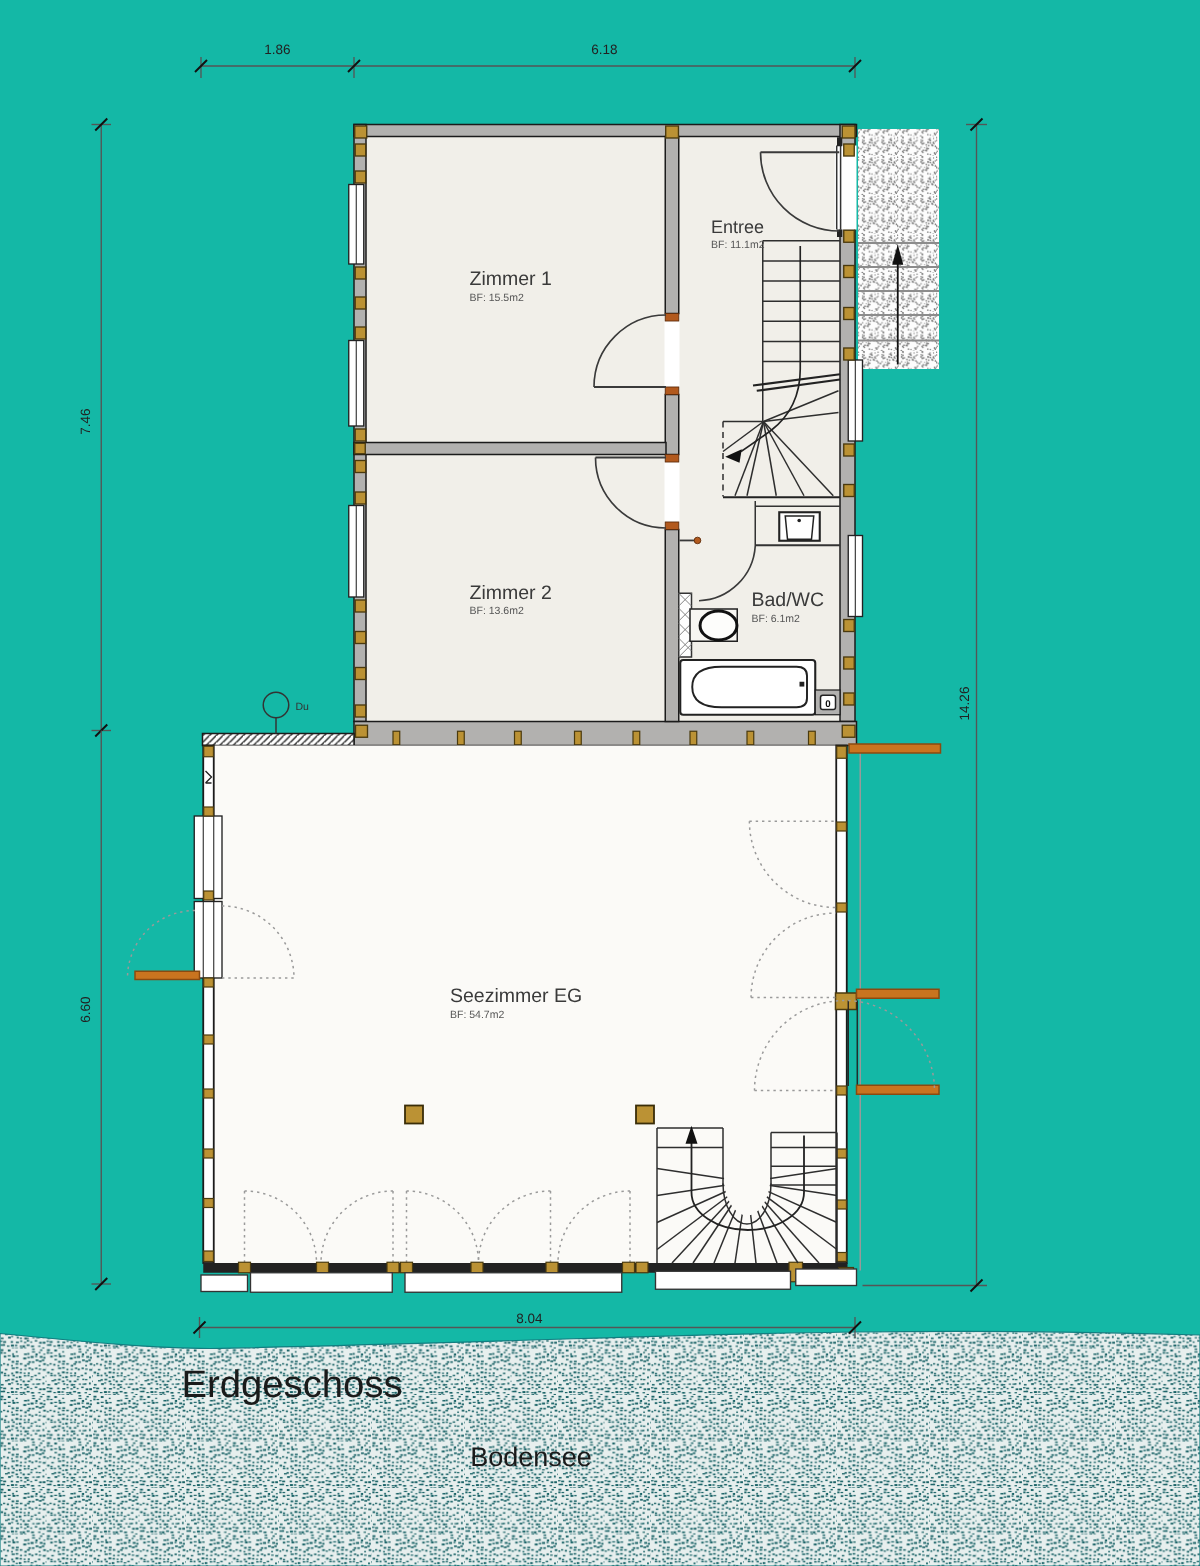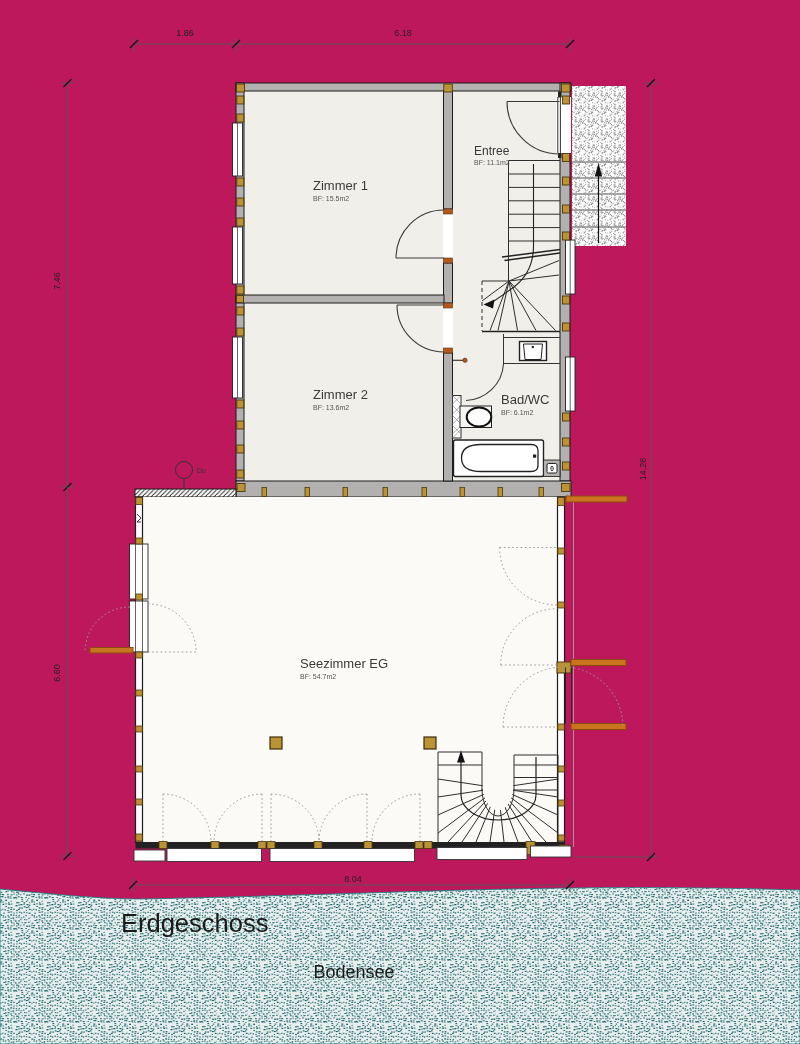--- a/index.html
+++ b/index.html
@@ -1,16 +1,16 @@
 <!DOCTYPE html>
 <html><head>
 <meta charset="utf-8">
 <style>
   html,body{margin:0;padding:0;background:#ffffff;}
-  #page{position:relative;width:800px;height:1044px;background:#be185d;overflow:hidden;
+  #page{position:relative;width:800px;height:1044px;background:#14b8a6;overflow:hidden;
     font-family:"Liberation Sans", sans-serif;text-align:right;}
 </style>
 </head>
 <body>
 <div id="page">
 <svg width="800" height="1044" viewBox="0 0 800 1044">
 <defs>
   <pattern id="water" width="31" height="31" patternUnits="userSpaceOnUse">
     <rect width="31" height="31" fill="#e7efee"></rect>
     <g fill="#176165">

